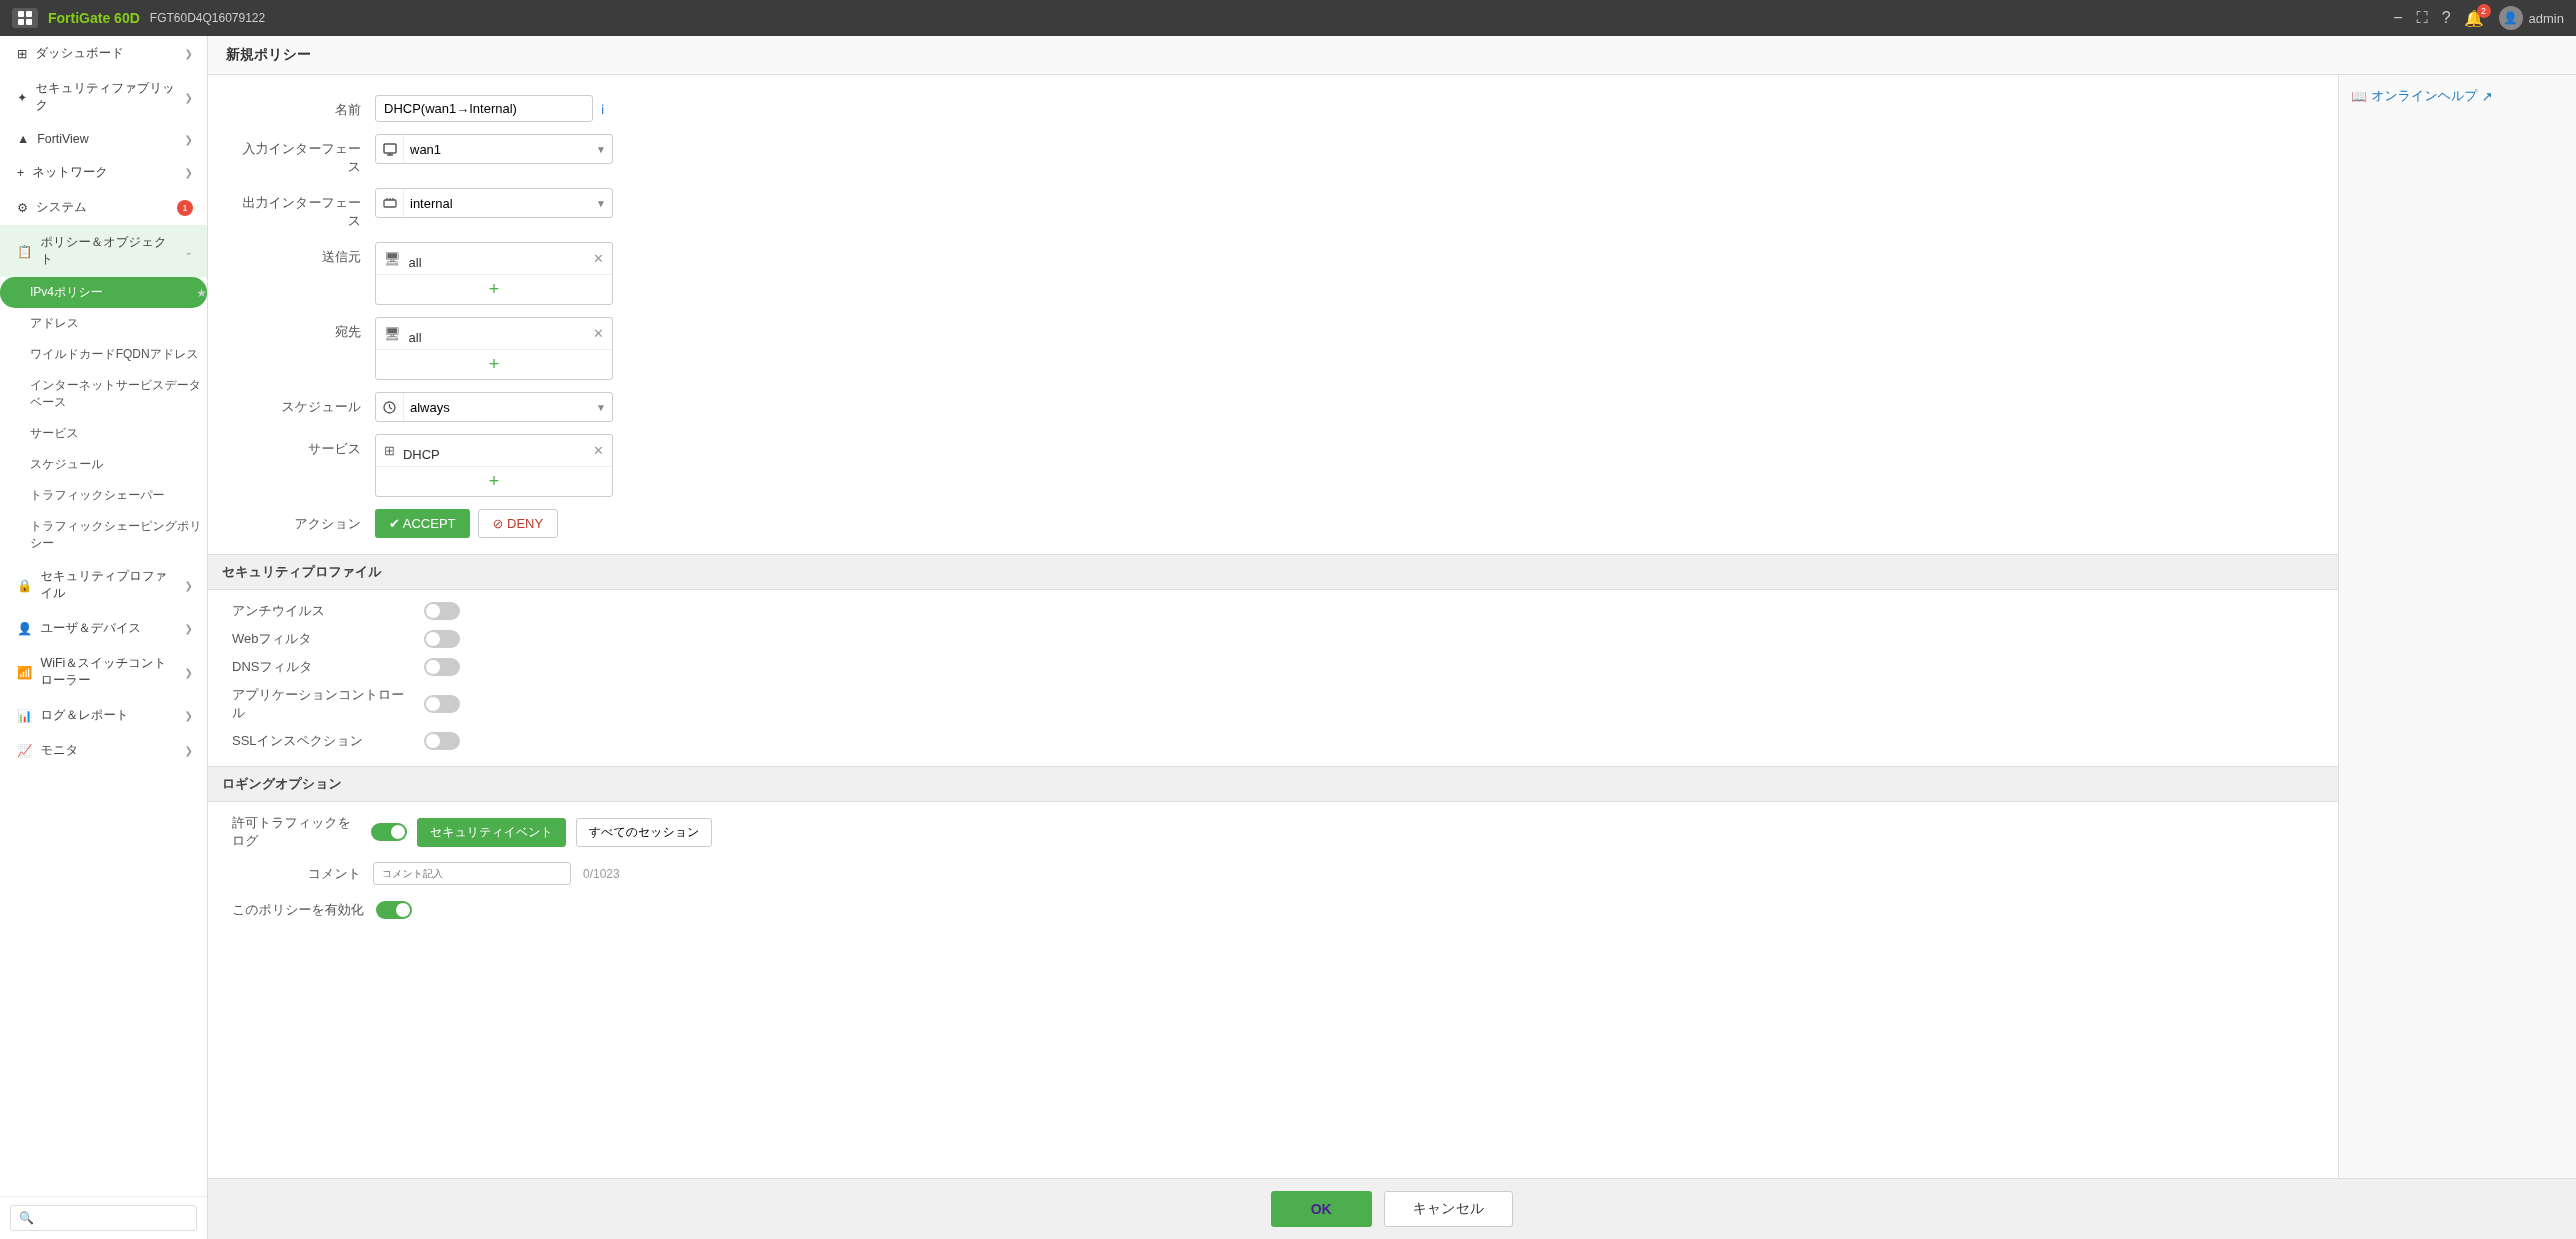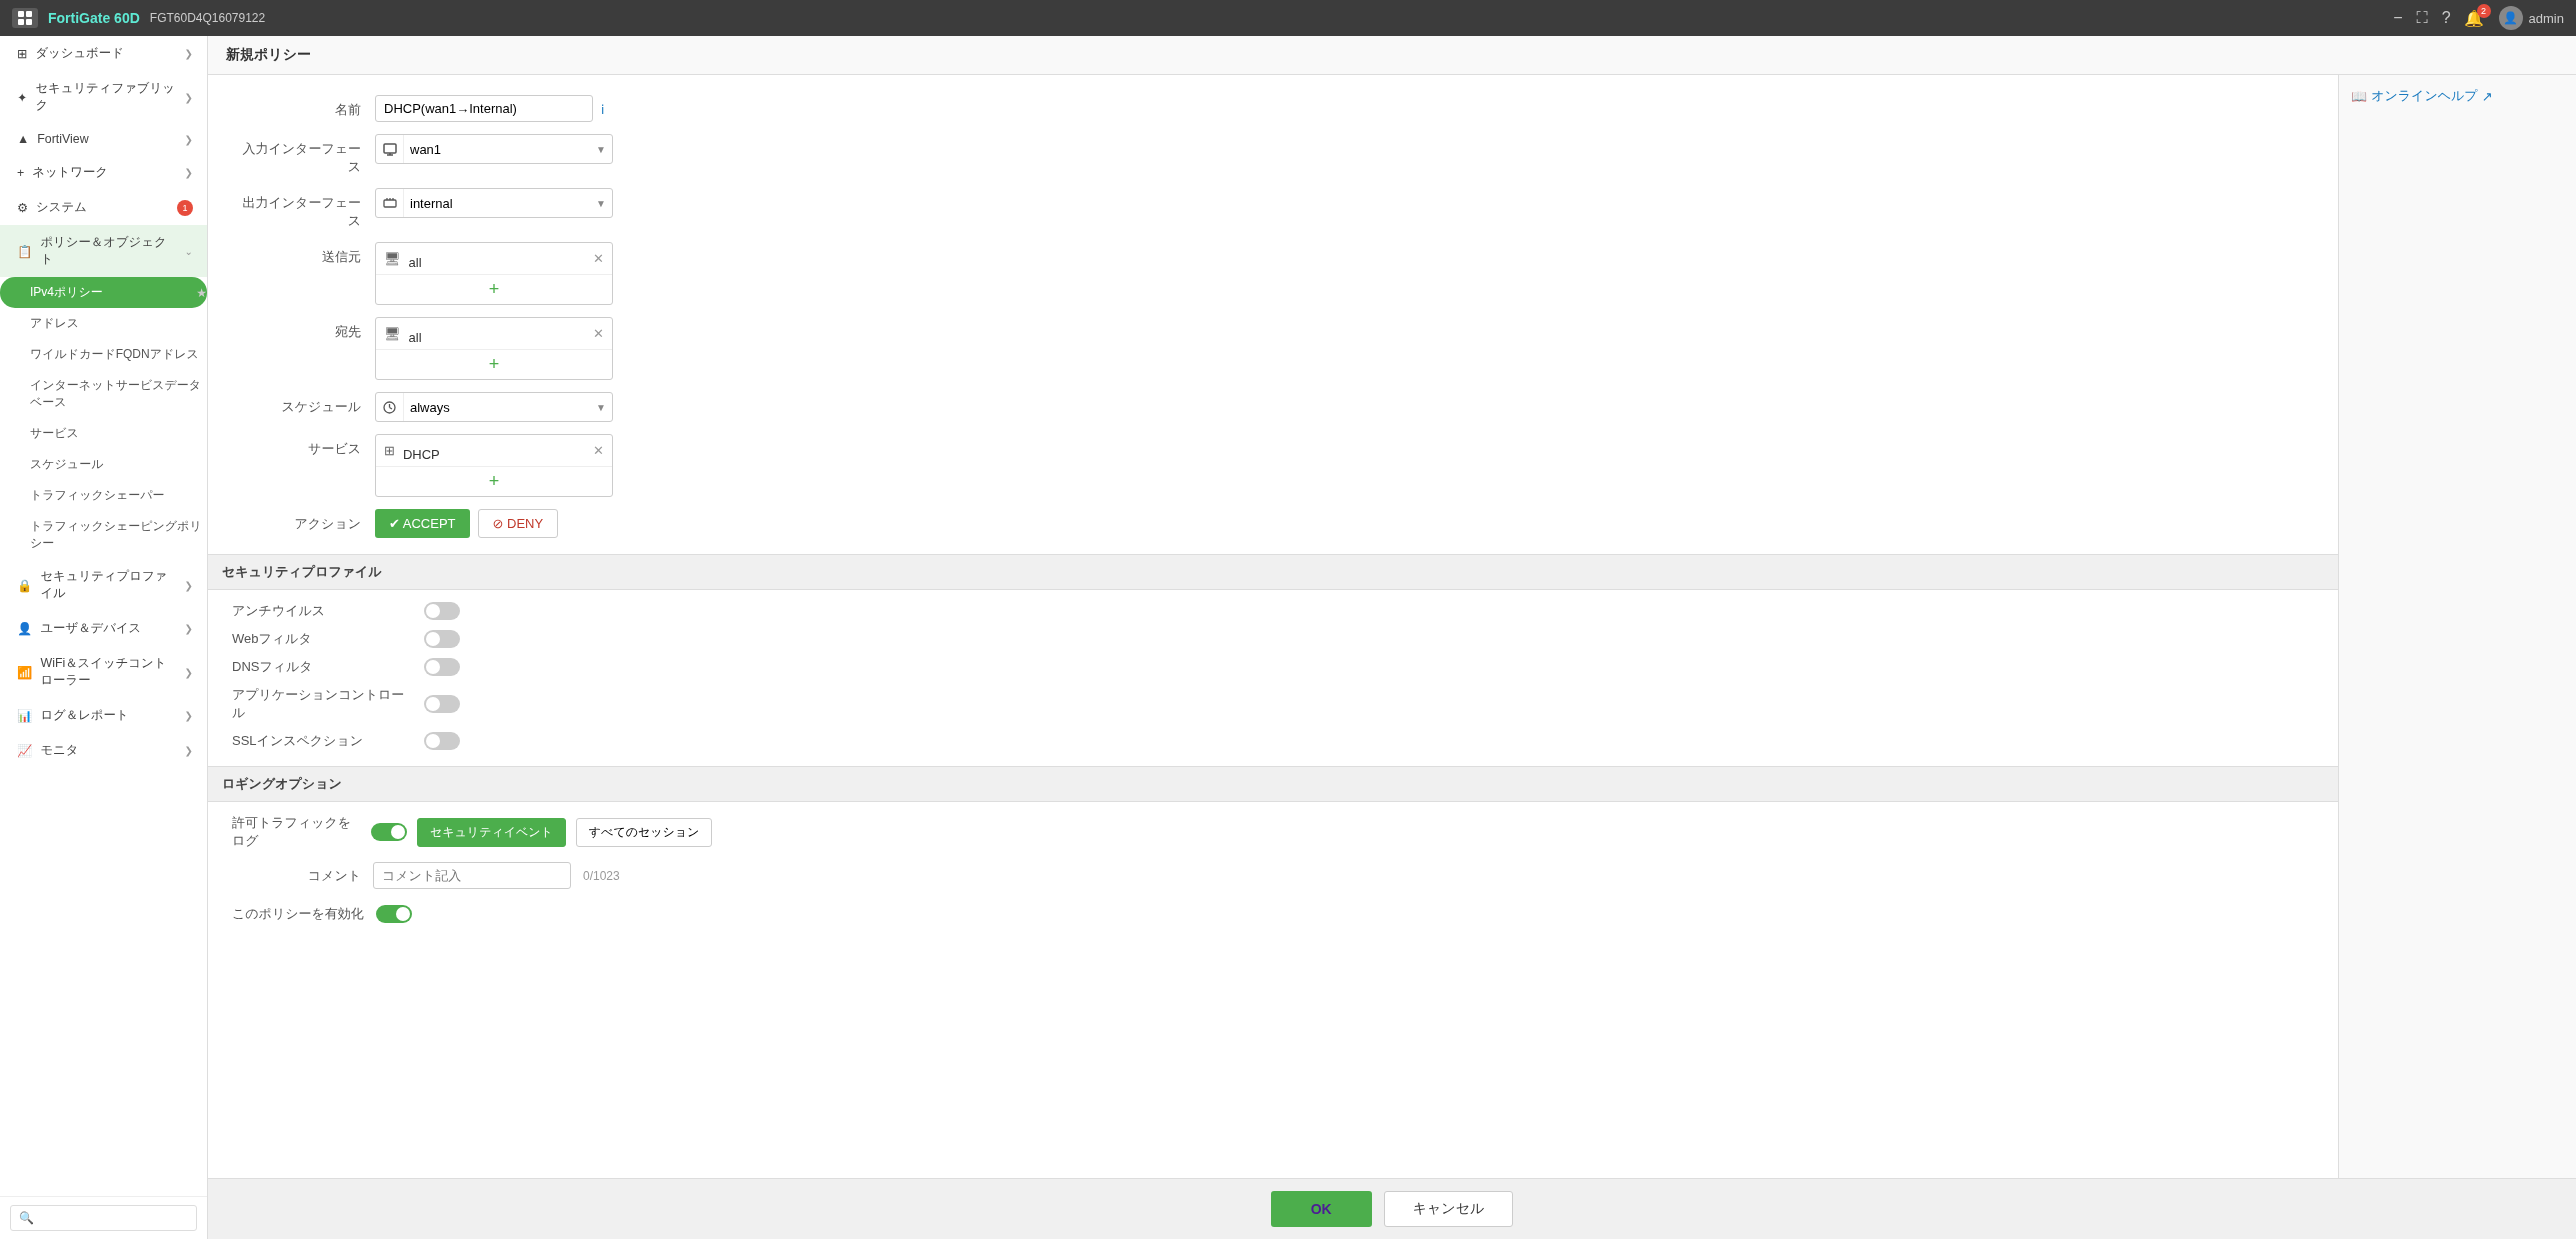--- a/index.html
+++ b/index.html
@@ -12,21 +12,21 @@
       height: 36px;
       display: flex;
       align-items: center;
       padding: 0 12px;
       justify-content: space-between;
     }
     .topbar-left { display: flex; align-items: center; gap: 10px; }
     .topbar-logo { background: #5a5a5a; padding: 3px 6px; border-radius: 3px; display: flex; align-items: center; gap: 4px; }
     .topbar-logo-grid { display: grid; grid-template-columns: 1fr 1fr; gap: 2px; width: 14px; height: 14px; }
     .topbar-logo-grid span { background: #fff; border-radius: 1px; }
-    .topbar-title { font-size: 14px; font-weight: bold; color: #5eead4; }
+    .topbar-title { font-size: 14px; font-weight: bold; color: #84cc16; }
     .topbar-serial { font-size: 12px; color: #ccc; }
     .topbar-right { display: flex; align-items: center; gap: 14px; }
     .topbar-icon { color: #ccc; font-size: 16px; cursor: pointer; }
     .topbar-notif { position: relative; }
     .notif-badge { position: absolute; top: -5px; right: -6px; background: #e74c3c; color: #fff; border-radius: 50%; font-size: 9px; width: 14px; height: 14px; display: flex; align-items: center; justify-content: center; }
     .topbar-user { display: flex; align-items: center; gap: 6px; color: #ccc; cursor: pointer; }
     .user-avatar { width: 24px; height: 24px; background: #888; border-radius: 50%; display: flex; align-items: center; justify-content: center; color: #fff; font-size: 12px; }
 
     
     .layout { display: flex; height: calc(100vh - 36px); }
@@ -108,21 +108,21 @@
     .log-row { display: flex; align-items: center; gap: 10px; margin-bottom: 12px; }
     .log-label { font-size: 13px; color: #555; width: 129px; }
     .log-toggle { width: 36px; height: 18px; background: #4cae4c; border-radius: 9px; position: relative; cursor: pointer; }
     .log-toggle::after { content: ''; position: absolute; top: 2px; left: 20px; width: 14px; height: 14px; background: #fff; border-radius: 50%; }
     .log-btn { border: 1px solid #ccc; border-radius: 3px; padding: 5px 12px; font-size: 12px; cursor: pointer; background: #fff; }
     .log-btn.active { background: #4cae4c; color: #fff; border-color: #4cae4c; }
 
     
     .comment-row { display: flex; align-items: center; gap: 12px; margin-bottom: 16px; }
     .comment-label { font-size: 13px; color: #555; width: 129px; text-align: right; }
-    .comment-input { border: 1px solid #ccc; border-radius: 3px; padding: 5px 8px; font-size: 13px; width: 198px; }
+    .comment-input { border: 1px solid #ccc; border-radius: 3px; padding: 5px 8px; font-size: 10px; width: 198px; }
     .comment-count { font-size: 12px; color: #999; }
 
     
     .enable-row { display: flex; align-items: center; gap: 12px; margin-bottom: 16px; }
     .enable-label { font-size: 13px; color: #555; }
 
     
     .footer { background: #f0f0f0; border-top: 1px solid #ddd; padding: 12px 24px; display: flex; justify-content: center; gap: 12px; }
     .btn-ok { background: #4cae4c; color: #4c1d95; border: none; border-radius: 3px; padding: 8px 40px; cursor: pointer; font-size: 14px; font-weight: 600; }
     .btn-cancel { background: #fff; color: #333; border: 1px solid #ccc; border-radius: 3px; padding: 8px 28px; cursor: pointer; font-size: 14px; }

